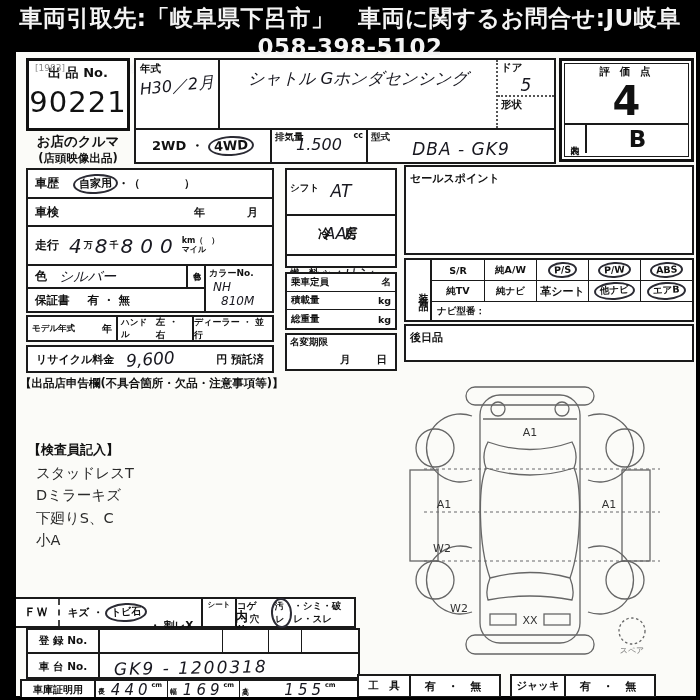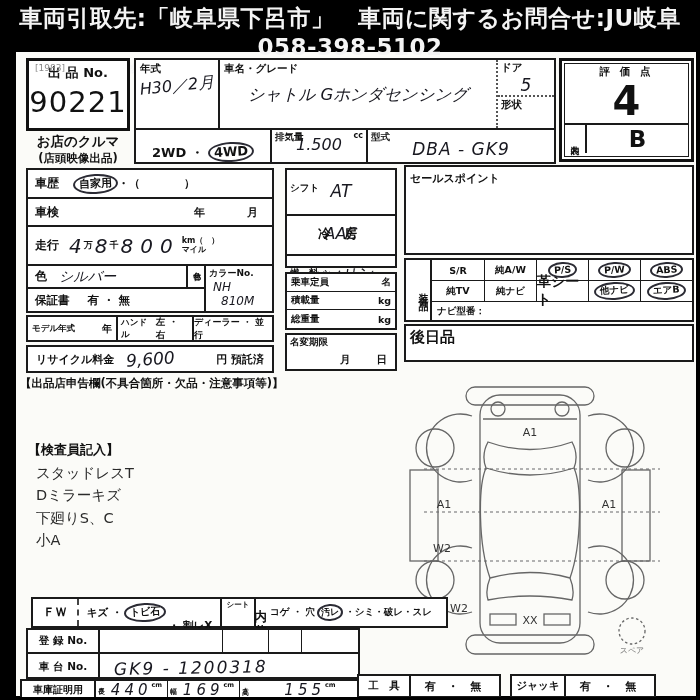--- a/index.html
+++ b/index.html
@@ -41,30 +41,29 @@
     <div class="lbl" style="font-size:13.5px;">お店のクルマ</div>
     <div class="lbl" style="font-size:11.5px;">(店頭映像出品)</div>
   </div>
 
   <div class="abs bx" style="left:134px;top:58px;width:422px;height:106px;">
     <div class="abs cell" style="left:0;top:0;width:84px;height:68px;border-right:2px solid #1a1a1a;">
       <div class="lbl" style="font-size:10.5px;padding:2px 0 0 4px;">年式</div>
       <div class="hw" style="font-size:16px;text-align:center;transform:rotate(-6deg);">H30／2月</div>
     </div>
     <div class="abs cell" style="left:84px;top:0;width:276px;height:68px;">
-      <div class="lbl" style="font-size:10.5px;padding:2px 0 0 4px;">車名・グレード</div>
       <div class="hw" style="font-size:16.5px;text-align:center;margin-top:8px;">シャトル Gホンダセンシング</div>
     </div>
     <div class="abs cell" style="left:360px;top:0;width:58px;height:68px;border-left:2px dotted #555;">
       <div class="lbl" style="font-size:10.5px;padding:1px 0 0 3px;">ドア</div>
       <div class="hw" style="font-size:17px;text-align:center;">5</div>
       <div class="lbl" style="font-size:10.5px;padding:1px 0 0 3px;border-top:2px dotted #555;">形状</div>
     </div>
     <div class="abs row" style="left:0;top:68px;width:418px;height:34px;border-top:2px solid #1a1a1a;">
-      <div class="row cell" style="width:134px;height:100%;justify-content:center;align-items:flex-end;">
+      <div class="row cell" style="width:134px;height:100%;justify-content:center;">
         <span class="lbl" style="font-size:13px;">2WD ・</span>
         <span class="lbl pc" style="font-size:13px;margin-left:4px;">4WD</span>
       </div>
       <div class="cell" style="width:96px;height:100%;border-left:2px solid #1a1a1a;position:relative;">
         <span class="lbl" style="font-size:9.5px;position:absolute;left:3px;top:1px;">排気量</span>
         <span class="lbl" style="font-size:8px;position:absolute;right:3px;top:1px;">cc</span>
         <div class="hw" style="font-size:16px;text-align:center;margin-top:5px;">1.500</div>
       </div>
       <div class="cell" style="flex:1;height:100%;border-left:2px solid #1a1a1a;position:relative;">
         <span class="lbl" style="font-size:9.5px;position:absolute;left:3px;top:1px;">型式</span>
@@ -210,37 +209,37 @@
           </div>
       </div>
       <div class="row" style="height:21px;border-bottom:1.5px solid #1a1a1a;">
         <div class="row cell" style="width:20%;height:100%;justify-content:center;">
             <span class="lbl" style="font-size:9.5px;">純TV</span>
           </div>
         <div class="row cell" style="width:20%;height:100%;justify-content:center;border-left:1.5px solid #1a1a1a;">
             <span class="lbl" style="font-size:9.5px;">純ナビ</span>
           </div>
         <div class="row cell" style="width:20%;height:100%;justify-content:center;border-left:1.5px solid #1a1a1a;">
-            <span class="lbl" style="font-size:14px;">革シート</span>
+            <span class="lbl" style="font-size:11px;">革シート</span>
           </div>
         <div class="row cell" style="width:20%;height:100%;justify-content:center;border-left:1.5px solid #1a1a1a;">
             <span class="lbl pc" style="font-size:9.5px;">他ナビ</span>
           </div>
         <div class="row cell" style="width:20%;height:100%;justify-content:center;border-left:1.5px solid #1a1a1a;">
             <span class="lbl pc" style="font-size:9.5px;">エアB</span>
           </div>
       </div>
       <div class="row" style="height:19px;padding-left:5px;">
         <span class="lbl" style="font-size:9.5px;">ナビ型番：</span>
       </div>
     </div>
   </div>
 
   <div class="abs bx" style="left:404px;top:324px;width:290px;height:38px;">
-    <span class="lbl" style="font-size:15px;padding:2px 0 0 4px;display:inline-block;">後日品</span>
+    <span class="lbl" style="font-size:11px;padding:2px 0 0 4px;display:inline-block;">後日品</span>
   </div>
 
   <div class="abs" style="left:402px;top:384px;width:296px;height:278px;">
     <svg width="296" height="278" viewBox="0 0 296 278">
       <g fill="none" stroke="#666" stroke-width="1.3">
         <line x1="22" y1="85" x2="258" y2="85" stroke="#999" stroke-dasharray="3 3"></line>
         <line x1="22" y1="128" x2="258" y2="128" stroke="#999" stroke-dasharray="3 3"></line>
         <line x1="22" y1="177" x2="258" y2="177" stroke="#999" stroke-dasharray="3 3"></line>
         <rect x="64" y="3" width="128" height="18" rx="9"></rect>
         <rect x="64" y="251" width="128" height="19" rx="9"></rect>
@@ -281,21 +280,21 @@
   <div class="abs" style="left:28px;top:441px;width:220px;">
     <div class="lbl" style="font-size:13px;margin-bottom:3px;">【検査員記入】</div>
     <div style="font-size:14.5px;color:#2a2a2a;line-height:1.55;padding-left:8px;">
       <div>スタッドレスT</div>
       <div>Dミラーキズ</div>
       <div>下廻りS、C</div>
       <div>小A</div>
     </div>
   </div>
 
-  <div class="abs bx row" style="left:31px;top:597px;width:417px;height:31px;align-items:stretch;">
+  <div class="abs bx row" style="left:12px;top:597px;width:344px;height:31px;align-items:stretch;">
     <div class="row" style="width:46px;justify-content:center;border-right:2px dashed #444;">
       <span class="lbl" style="font-size:12px;">ＦＷ</span>
     </div>
     <div class="row" style="width:141px;justify-content:center;gap:2px;">
       <span class="lbl" style="font-size:10.5px;">キズ ・</span>
       <span class="lbl pc" style="font-size:10px;">トビ石</span>
       <span class="lbl" style="font-size:10.5px;margin-top:26px;">・ 割レX</span>
     </div>
     <div style="width:32px;border-left:2px solid #1a1a1a;border-right:2px solid #1a1a1a;text-align:center;line-height:1.15;padding-top:2px;">
       <div class="lbl" style="font-size:7.5px;">シート</div>

